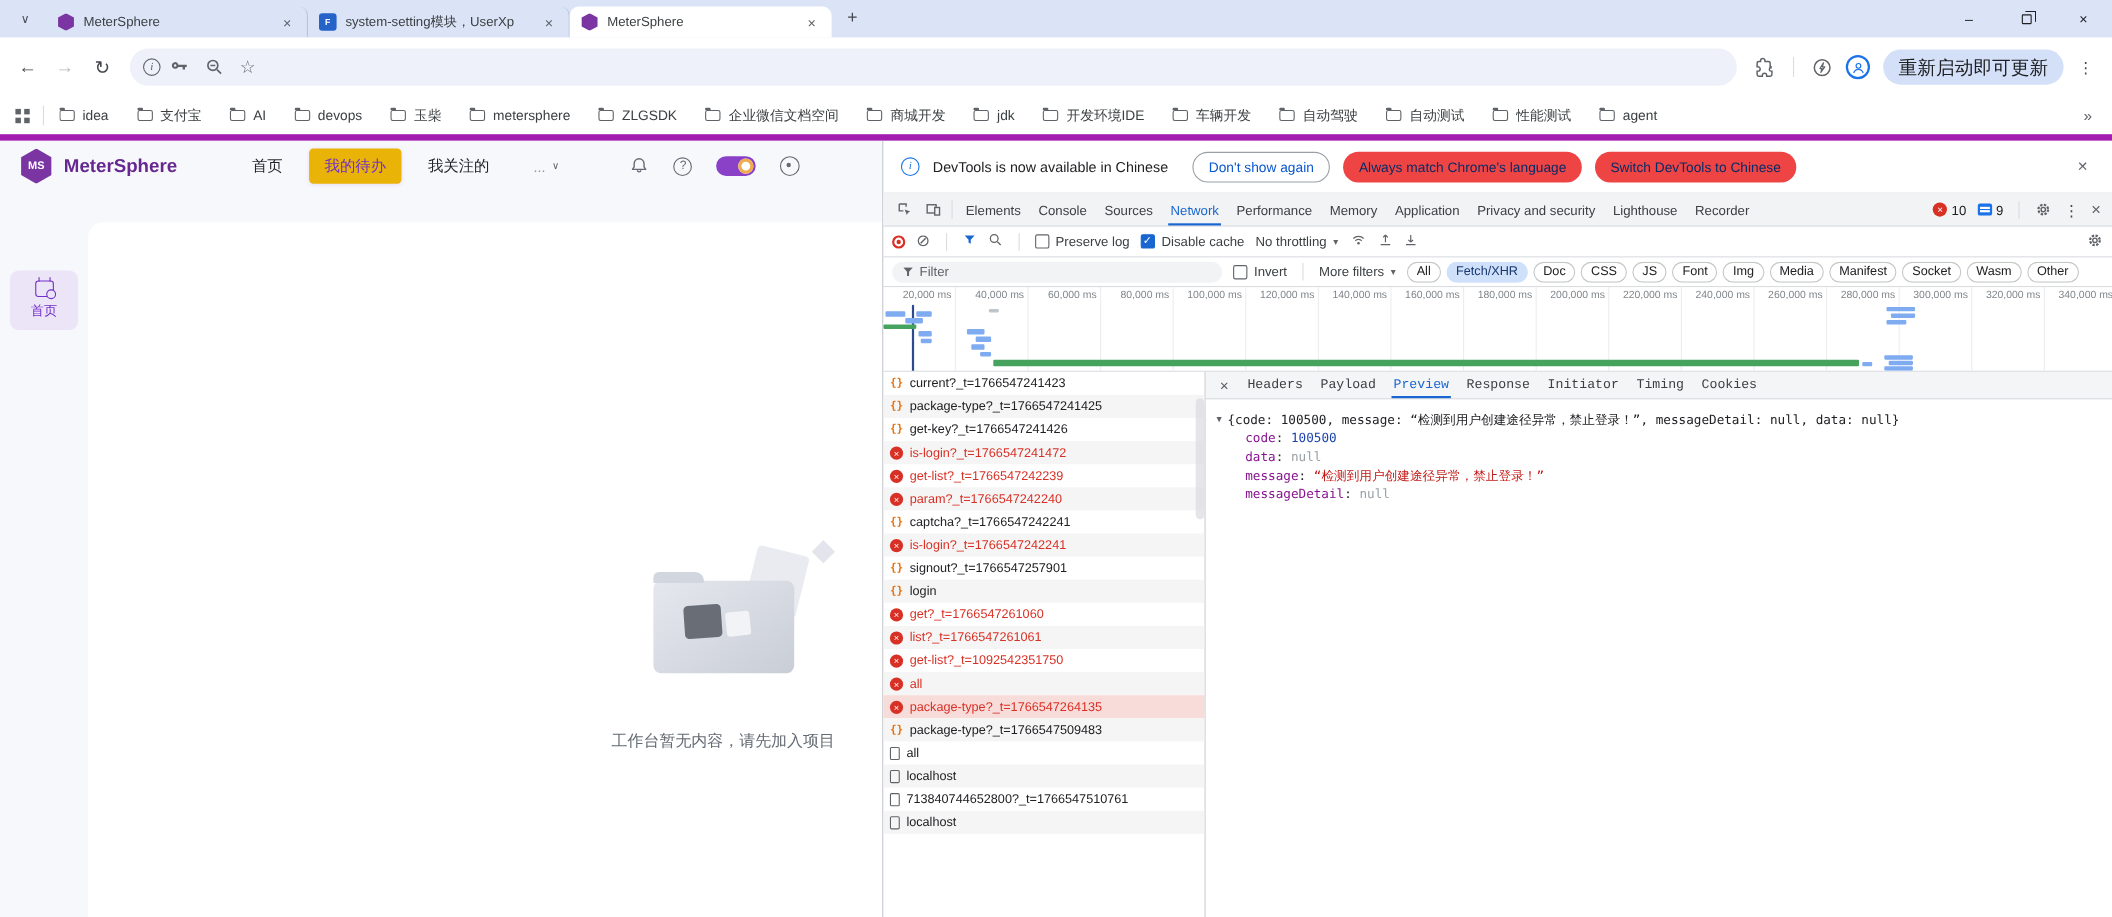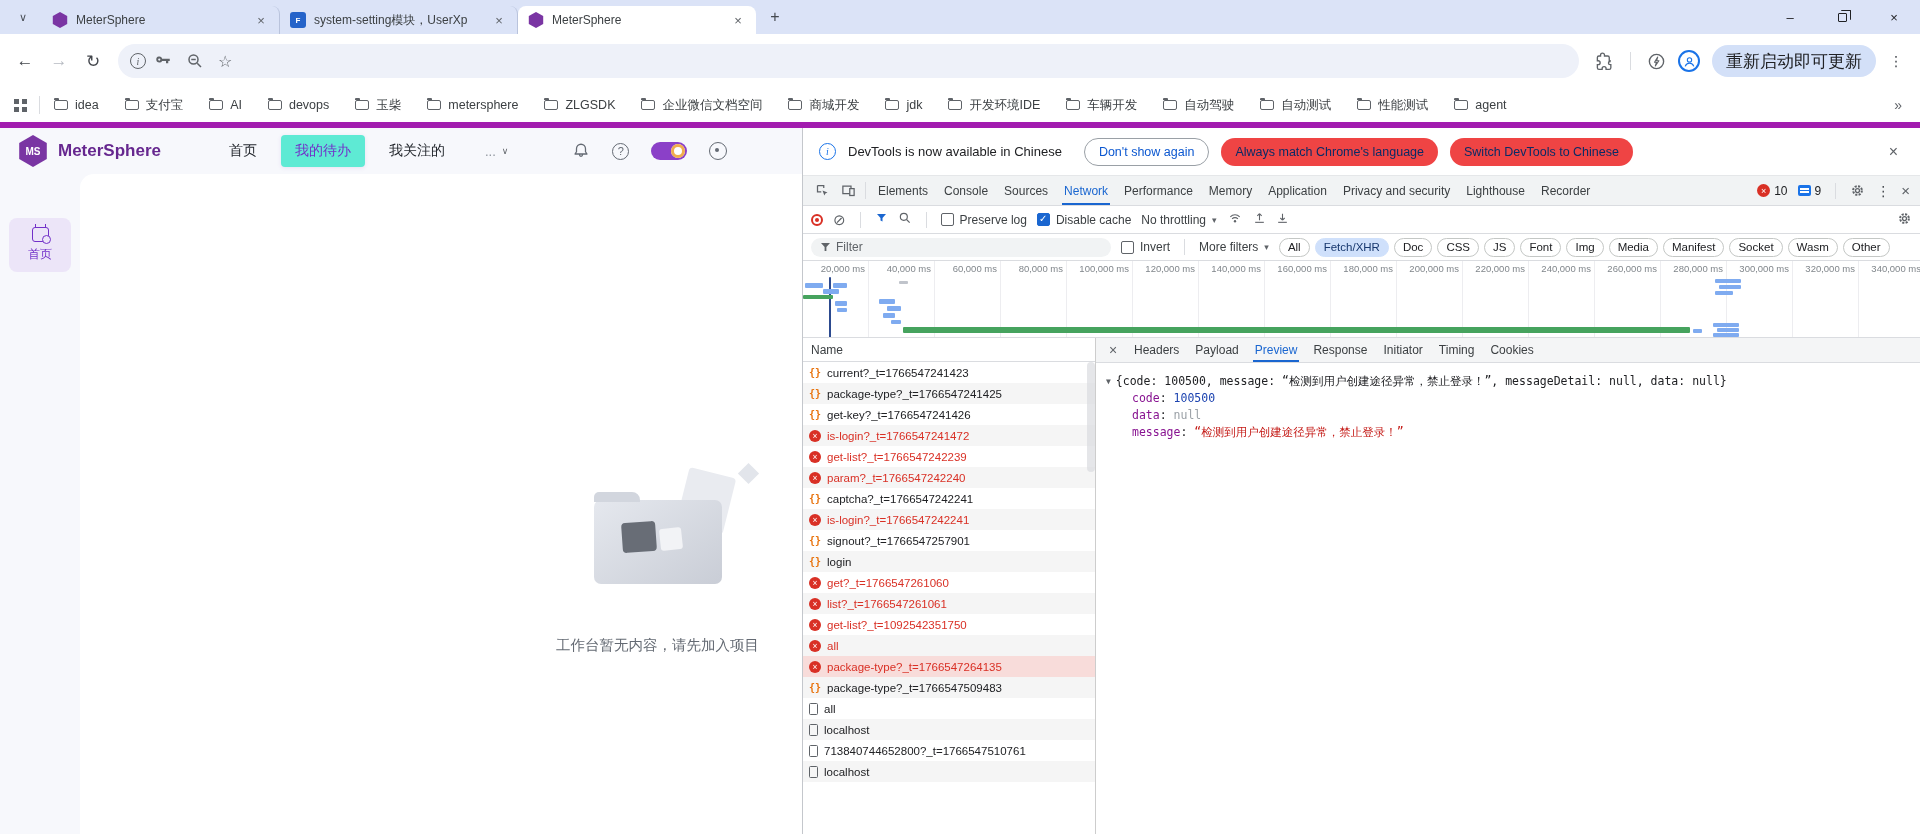--- a/index.html
+++ b/index.html
@@ -46,29 +46,29 @@
     linear-gradient(#5f6368,#5f6368) 8px 8px/5px 5px no-repeat;}
   .bm-divider{width:1px;height:18px;background:#dadce0;margin-right:8px;}
   .bm-list{display:flex;align-items:center;gap:26px;flex:1;overflow:hidden;}
   .bm{display:flex;align-items:center;gap:7px;font-size:12.5px;color:#3c4043;white-space:nowrap;}
   .folder-ic{width:14px;height:10px;border:1.5px solid #5f6368;border-radius:2px;position:relative;flex:none;}
   .folder-ic::before{content:"";position:absolute;top:-3.5px;left:-1px;width:5px;height:2px;background:#5f6368;border-radius:1px 1px 0 0;}
   .bm-more{color:#5f6368;font-size:14px;padding:0 4px;}
 
   
   .content{display:flex;height:706px;}
-  .app{width:802px;flex:none;display:flex;flex-direction:column;background:#f7f8fc;overflow:hidden;}
+  .app{width:802px;flex:none;display:flex;flex-direction:column;background:#f7f8fc;overflow:hidden;gap:28px;}
 
   
   .app-header{height:46px;display:flex;align-items:center;padding:0 18px;gap:10px;flex:none;}
   .ms-logo{width:30px;height:32px;background:#7a35a3;clip-path:polygon(50% 0,96% 25%,96% 75%,50% 100%,4% 75%,4% 25%);color:#fff;font-size:10px;font-weight:bold;display:flex;align-items:center;justify-content:center;}
   .brand{font-size:17px;font-weight:bold;color:#66278f;margin-right:44px;}
   .app-nav{display:flex;align-items:center;gap:10px;}
   .nav-item{font-size:14px;color:#1f2329;padding:7px 14px;border-radius:4px;white-space:nowrap;}
-  .nav-item.active{background:#5eead4;color:#7230c9;box-shadow:0 1px 4px rgba(120,60,180,.12);}
+  .nav-item.active{background:#eab308;color:#7230c9;box-shadow:0 1px 4px rgba(120,60,180,.12);}
   .nav-more{font-size:13px;color:#8f959e;display:flex;align-items:center;gap:6px;margin-left:16px;}
   .hdr-icons{display:flex;align-items:center;gap:22px;margin-left:54px;}
   .help-circ{width:17px;height:17px;border:1.5px solid #646a73;border-radius:50%;font-size:11px;color:#646a73;display:flex;align-items:center;justify-content:center;}
   .toggle{width:36px;height:18px;background:#8b40c8;border-radius:9px;position:relative;}
   .toggle::after{content:"";position:absolute;right:2px;top:2px;width:14px;height:14px;background:#fff;border-radius:50%;box-shadow:inset 0 0 0 3px #f0ad4e;}
   .compass{width:18px;height:18px;border:1.6px solid #646a73;border-radius:50%;position:relative;}
   .compass::after{content:"";position:absolute;left:5px;top:5px;width:4px;height:4px;background:#646a73;border-radius:50%;}
 
   
   .app-body{flex:1;display:flex;min-height:0;}
@@ -528,21 +528,20 @@
       <div class="bar b-blue" style="left:912px;top:18px;width:26px;height:4px;"></div>
       <div class="bar b-blue" style="left:916px;top:24px;width:22px;height:4px;"></div>
       <div class="bar b-blue" style="left:912px;top:30px;width:18px;height:4px;"></div>
       <div class="bar b-blue" style="left:910px;top:62px;width:26px;height:4px;"></div>
       <div class="bar b-blue" style="left:914px;top:67px;width:22px;height:4px;"></div>
       <div class="bar b-blue" style="left:910px;top:72px;width:26px;height:4px;"></div>
     </div>
 
     <div class="dt-body">
       <div class="req-col">
-        <div class="req-head">Name</div>
         <div class="req-rows">
             <div class="req type-json state-ok">
             <span class="ric ic-json">{}</span>
 
             <span>current?_t=1766547241423</span>
           </div>
             <div class="req type-json state-ok">
             <span class="ric ic-json">{}</span>
 
             <span>package-type?_t=1766547241425</span>
@@ -646,21 +645,21 @@
             <span class="ric ic-doc"></span>
             <span>localhost</span>
           </div>
           </div>
         <div class="req-scroll"></div>
       </div>
 
       <div class="detail-col">
         <div class="detail-tabs">
           <span class="closex">×</span>
-          <div style="display:flex;">
+          <div style="display:flex;font-family:Liberation Mono, monospace;">
               <span class="dtab">Headers</span>
               <span class="dtab">Payload</span>
               <span class="dtab active">Preview</span>
               <span class="dtab">Response</span>
               <span class="dtab">Initiator</span>
               <span class="dtab">Timing</span>
               <span class="dtab">Cookies</span>
             </div>
         </div>
         <div class="preview">
@@ -668,19 +667,22 @@
           <div class="props">
               <div class="prop vtype-number">
               <span class="pkey">code</span><span>: </span><span class="pval">100500</span>
             </div>
               <div class="prop vtype-null">
               <span class="pkey">data</span><span>: </span><span class="pval">null</span>
             </div>
               <div class="prop vtype-string">
               <span class="pkey">message</span><span>: </span><span class="pval">“检测到用户创建途径异常，禁止登录！”</span>
             </div>
+              <div class="prop vtype-null">
+              <span class="pkey">messageDetail</span><span>: </span><span class="pval">null</span>
+            </div>
             </div>
         </div>
       </div>
     </div>
 
   </div>
 </div>
 
 </body></html>

